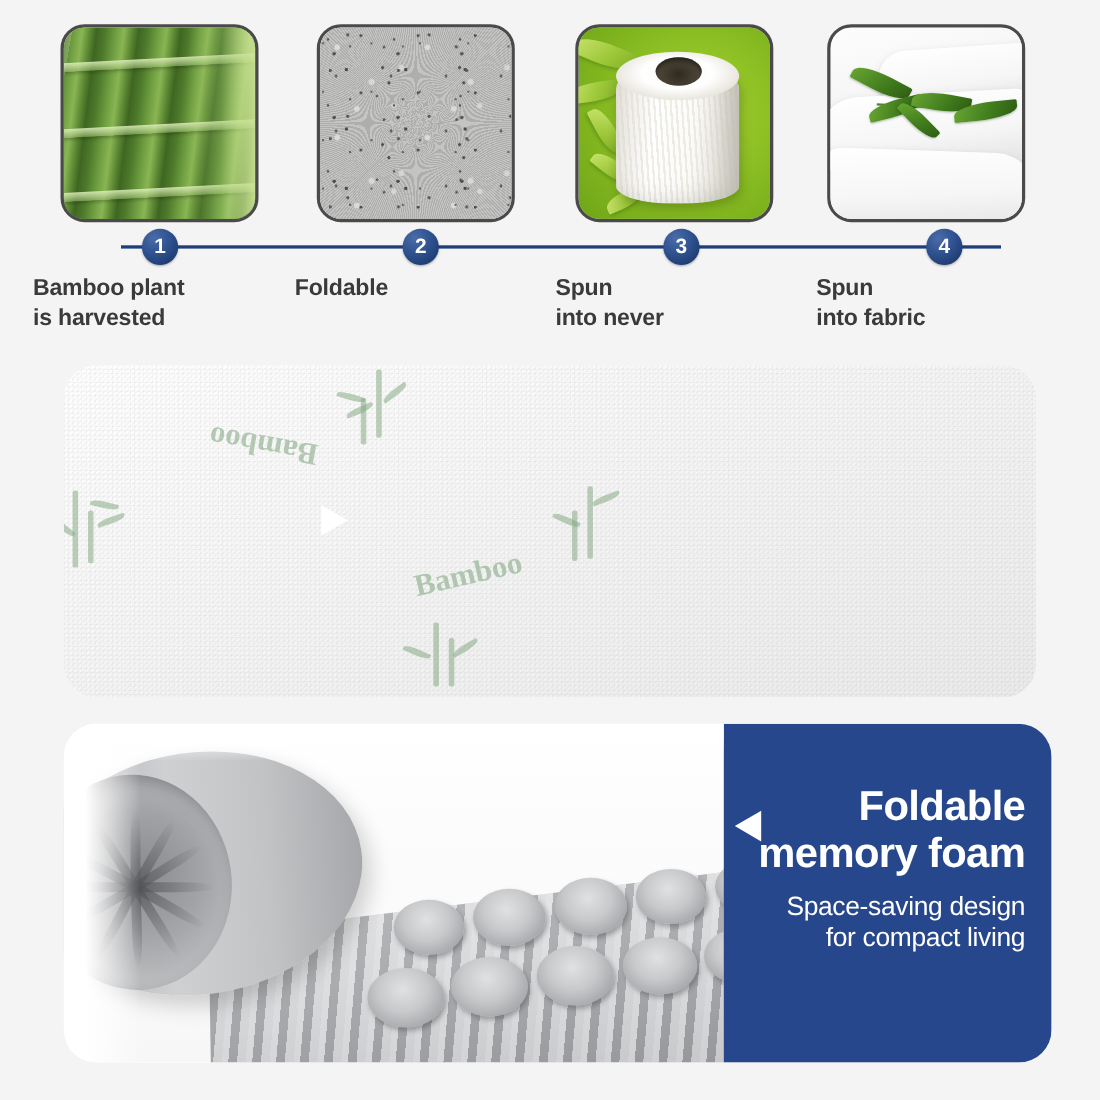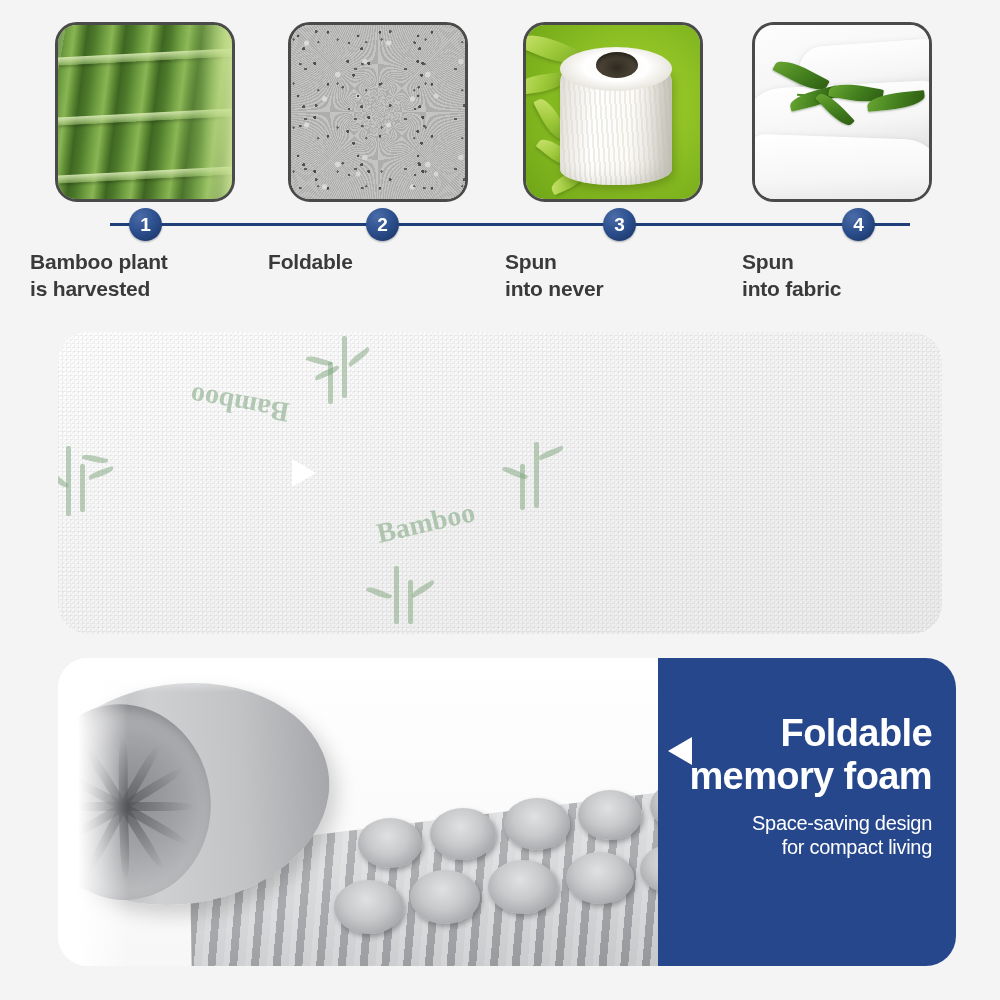--- a/index.html
+++ b/index.html
@@ -326,21 +326,21 @@
   }
   .headline-2 {
     font-size: 38px;
     font-weight: bold;
     color: #ffffff;
     line-height: 1.14;
     letter-spacing: -.6px;
   }
   .sub-2 {
     margin-top: 12px;
-    font-size: 20px;
+    font-size: 24px;
     color: #ffffff;
     line-height: 1.2;
     letter-spacing: -.3px;
   }
   .tri-left {
     position: absolute;
     left: 10px; top: 79px;
     width: 0; height: 0;
     border-right: 24px solid #ffffff;
     border-top: 14px solid transparent;

